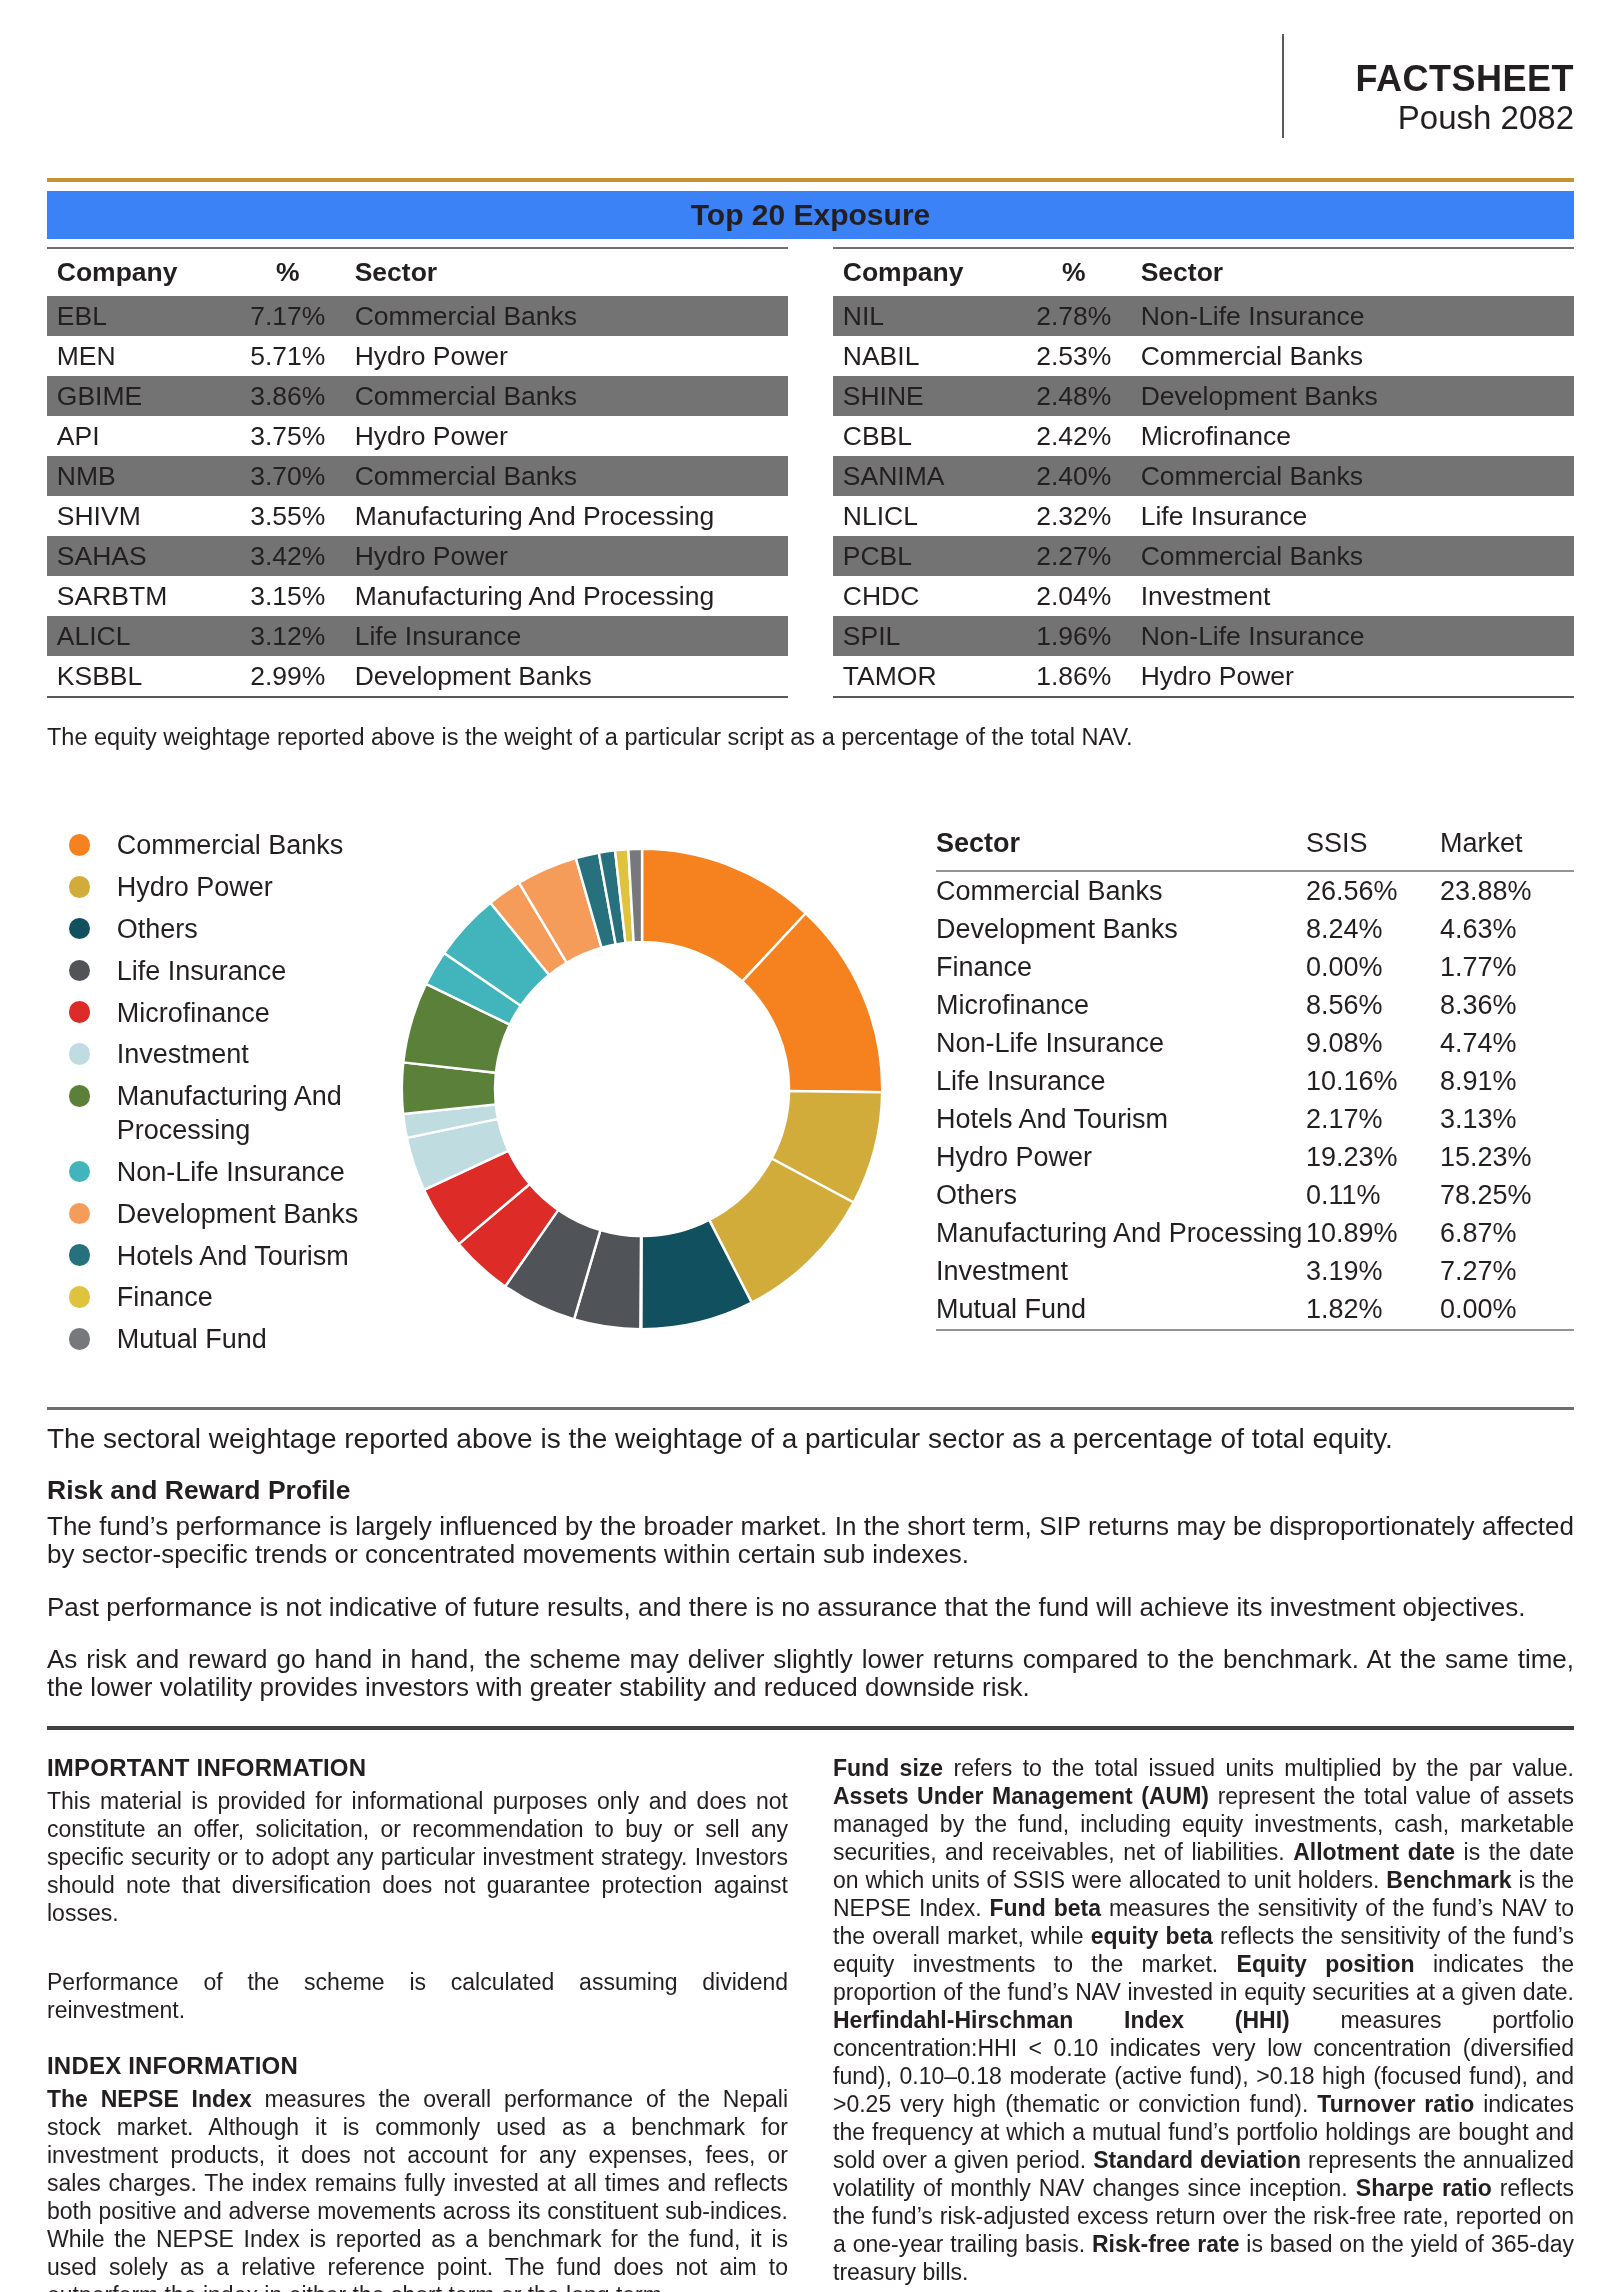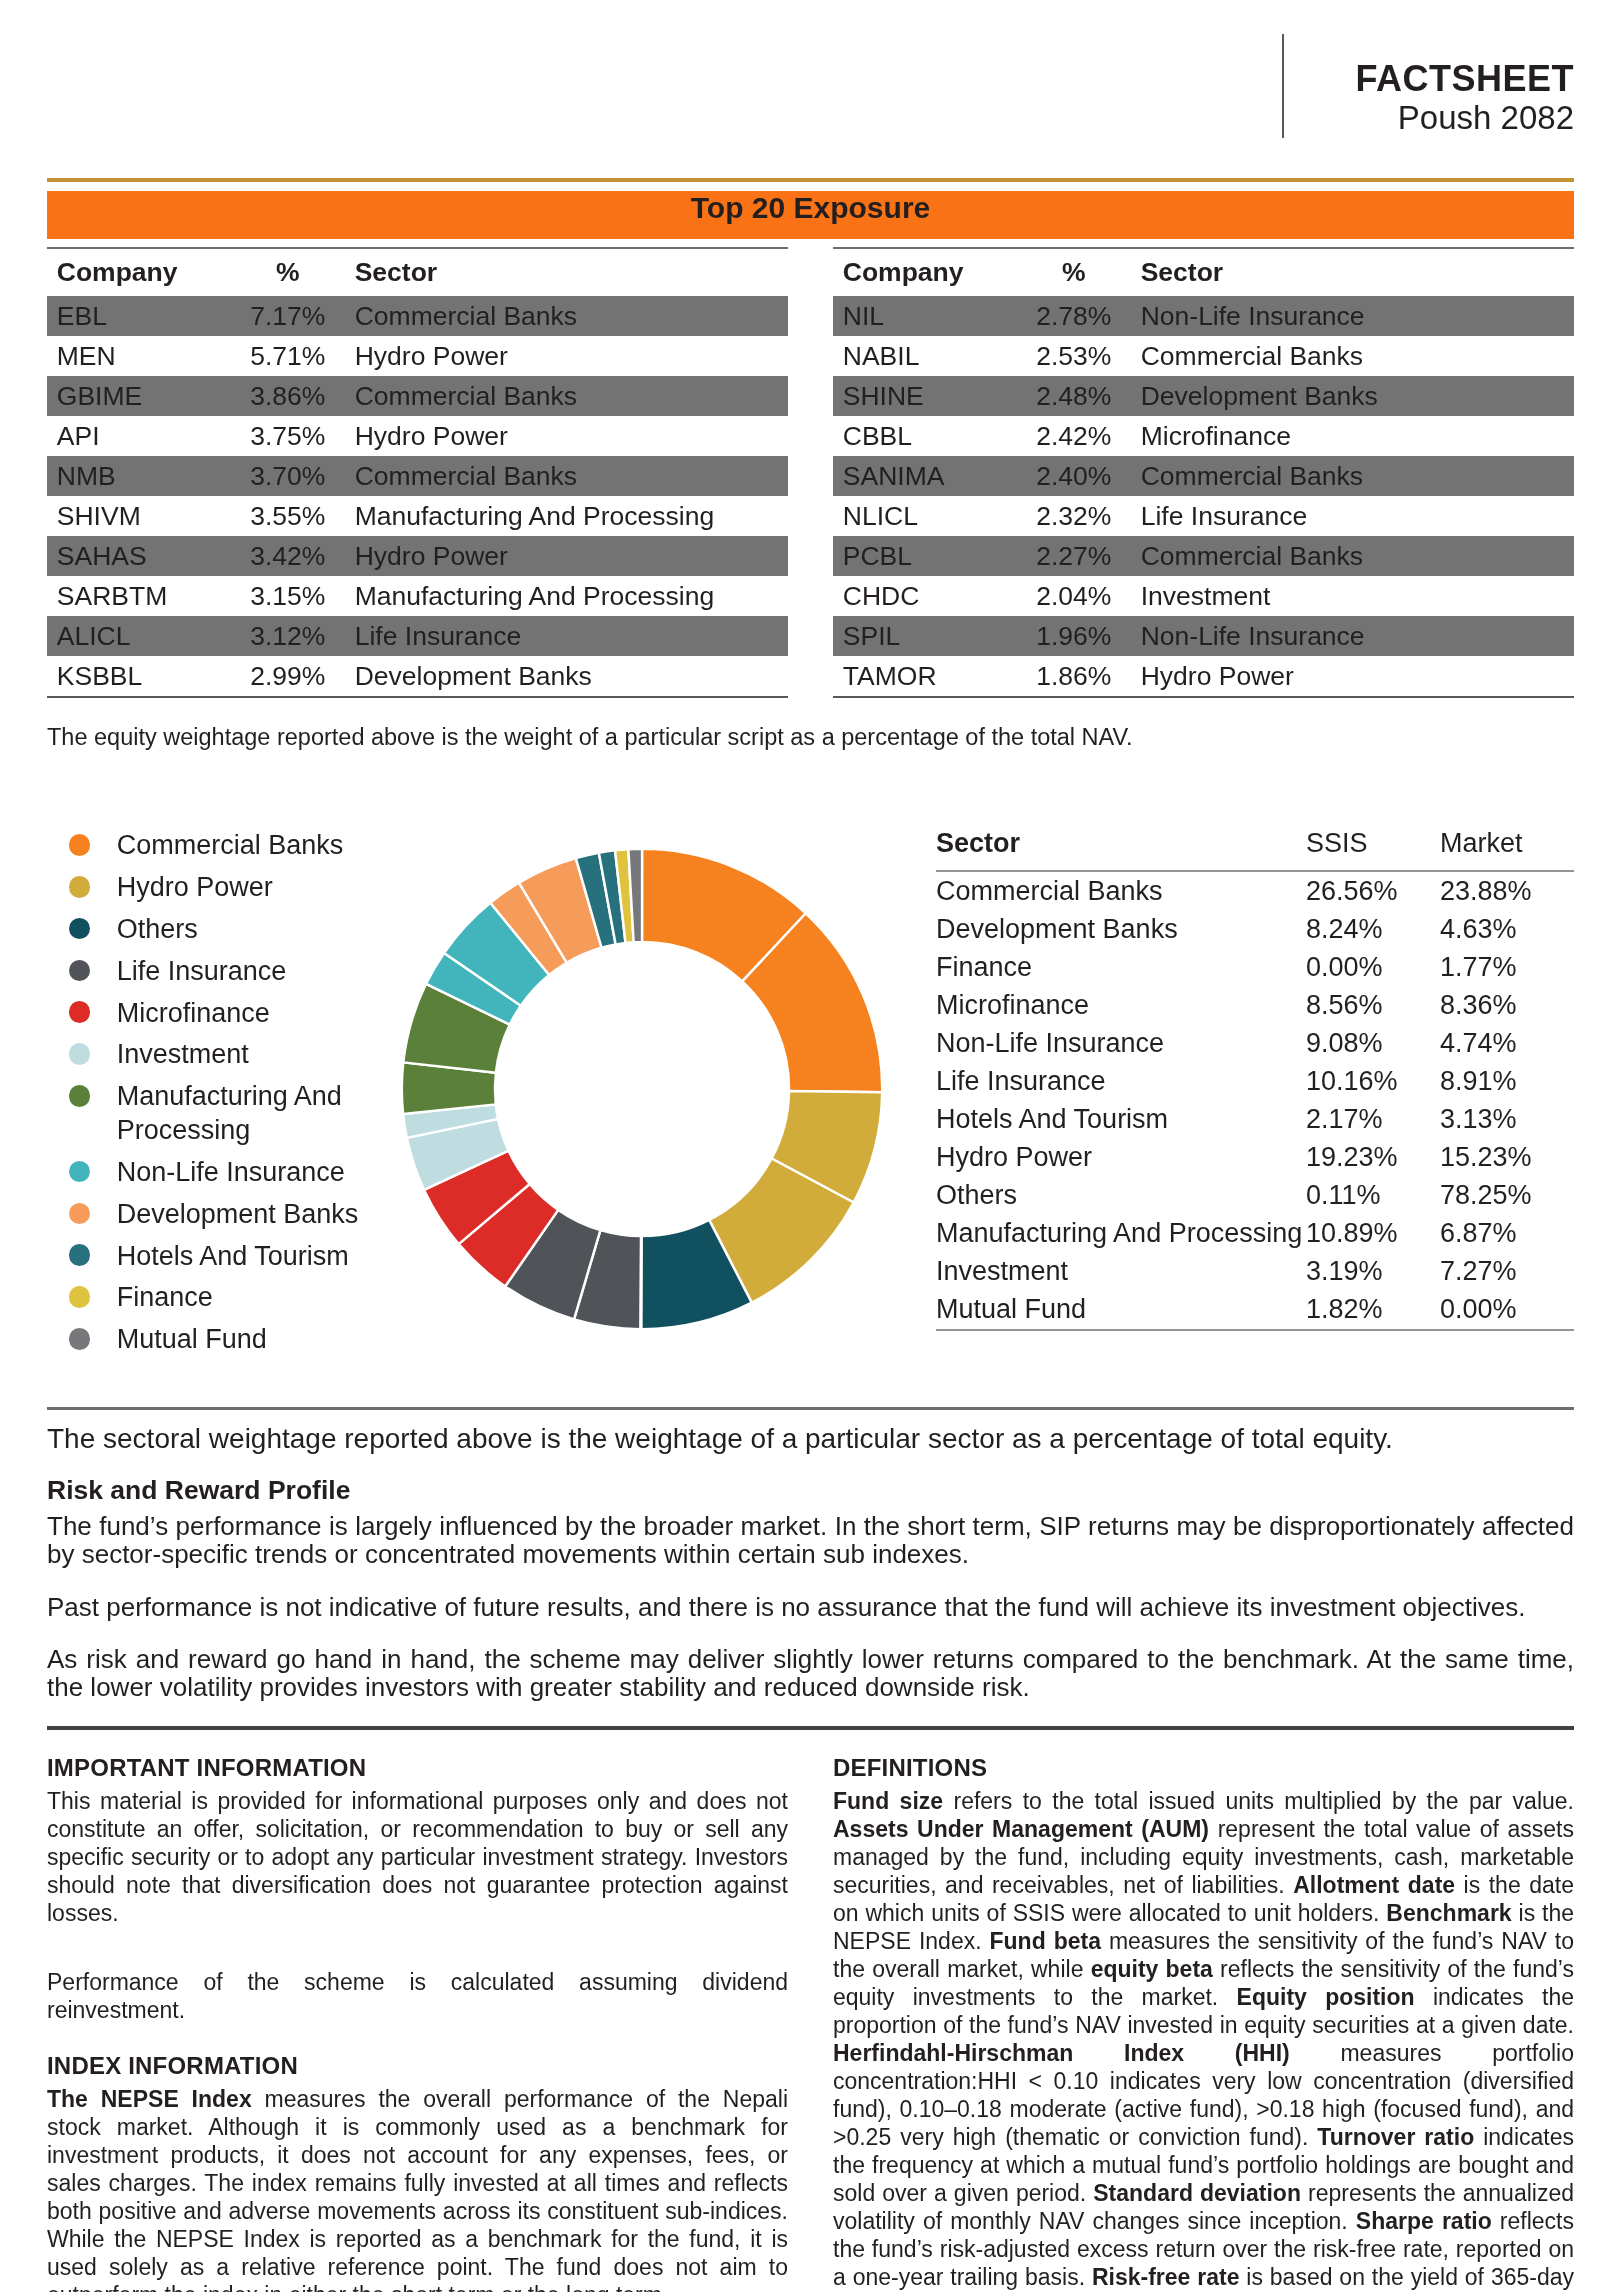--- a/index.html
+++ b/index.html
@@ -8,21 +8,21 @@
   .page { width:1621px; height:2293px; background:#fff; padding:0 47px 19.6px 47px; position:relative; overflow:hidden; }
 
   
   .header { display:flex; justify-content:flex-end; padding-top:34px; }
   .header-box { border-left:2px solid #58595B; width:292px; height:104px; display:flex; flex-direction:column; justify-content:flex-end; text-align:right; }
   .fs-title { font-size:36px; font-weight:bold; letter-spacing:0.5px; line-height:1.12; }
   .fs-sub { font-size:33px; line-height:1.18; }
 
   .gold-rule { height:3.9px; background:#C49434; margin-top:40px; }
 
-  .banner { margin-top:8.8px; background:#f97316; height:48px; display:flex; justify-content:center; }
+  .banner { margin-top:8.8px; background:#3b82f6; height:48px; display:flex; align-items:center; justify-content:center; }
   .banner span { font-size:30px; font-weight:bold; }
 
   
   .tables { display:flex; gap:45px; margin-top:8.8px; }
   .t20 { flex:1; border-top:2px solid #6D6E71; border-bottom:2px solid #58595B; font-size:26.5px; }
   .t20-hrow, .t20-row { display:grid; grid-template-columns:24% 17% 59%; align-items:center; }
   .t20-hrow { height:47px; font-weight:bold; }
   .t20-row { height:40px; }
   .t20-row.alt { background:#737373; }
   .cell-company { padding-left:9.8px; }
@@ -367,19 +367,18 @@
 
   <div class="bottom">
     <div class="bcol">
       <h4>IMPORTANT INFORMATION</h4>
       <p class="gap-lg">This material is provided for informational purposes only and does not constitute an offer, solicitation, or recommendation to buy or sell any specific security or to adopt any particular investment strategy. Investors should note that diversification does not guarantee protection against losses.</p>
       <p>Performance of the scheme is calculated assuming dividend reinvestment.</p>
       <h4 class="h2-extra">INDEX INFORMATION</h4>
       <p><span style="font-weight: bold;">The NEPSE Index</span><span> measures the overall performance of the Nepali stock market. Although it is commonly used as a benchmark for investment products, it does not account for any expenses, fees, or sales charges. The index remains fully invested at all times and reflects both positive and adverse movements across its constituent sub-indices. While the NEPSE Index is reported as a benchmark for the fund, it is used solely as a relative reference point. The fund does not aim to outperform the index in either the short term or the long term.</span></p>
     </div>
     <div class="bcol">
-      <h4>DEFINITIONS</h4>
       <p><span style="font-weight: bold;">Fund size</span><span> refers to the total issued units multiplied by the par value. </span><span style="font-weight: bold;">Assets Under Management (AUM)</span><span> represent the total value of assets managed by the fund, including equity investments, cash, marketable securities, and receivables, net of liabilities. </span><span style="font-weight: bold;">Allotment date</span><span> is the date on which units of SSIS were allocated to unit holders. </span><span style="font-weight: bold;">Benchmark</span><span> is the NEPSE Index. </span><span style="font-weight: bold;">Fund beta</span><span> measures the sensitivity of the fund’s NAV to the overall market, while </span><span style="font-weight: bold;">equity beta</span><span> reflects the sensitivity of the fund’s equity investments to the market. </span><span style="font-weight: bold;">Equity position</span><span> indicates the proportion of the fund’s NAV invested in equity securities at a given date. </span><span style="font-weight: bold;">Herfindahl-Hirschman Index (HHI)</span><span> measures portfolio concentration:HHI &lt; 0.10 indicates very low concentration (diversified fund), 0.10–0.18 moderate (active fund), &gt;0.18 high (focused fund), and &gt;0.25 very high (thematic or conviction fund). </span><span style="font-weight: bold;">Turnover ratio</span><span> indicates the frequency at which a mutual fund’s portfolio holdings are bought and sold over a given period. </span><span style="font-weight: bold;">Standard deviation</span><span> represents the annualized volatility of monthly NAV changes since inception. </span><span style="font-weight: bold;">Sharpe ratio</span><span> reflects the fund’s risk-adjusted excess return over the risk-free rate, reported on a one-year trailing basis. </span><span style="font-weight: bold;">Risk-free rate</span><span> is based on the yield of 365-day treasury bills. </span></p>
     </div>
   </div>
 
 </div>
 
 
 </body></html>

